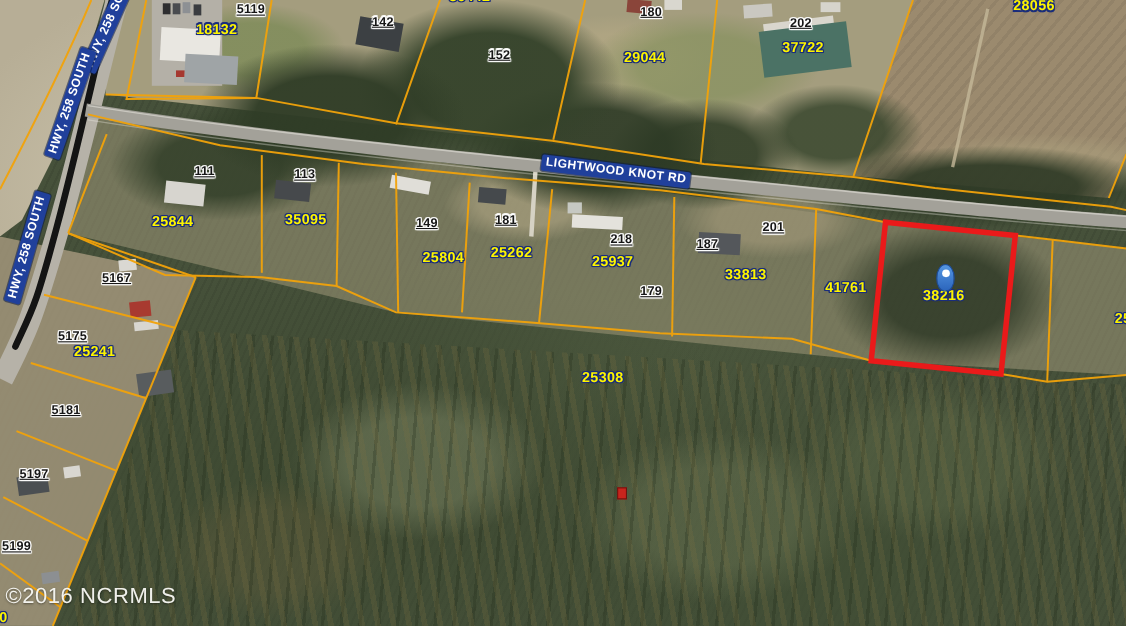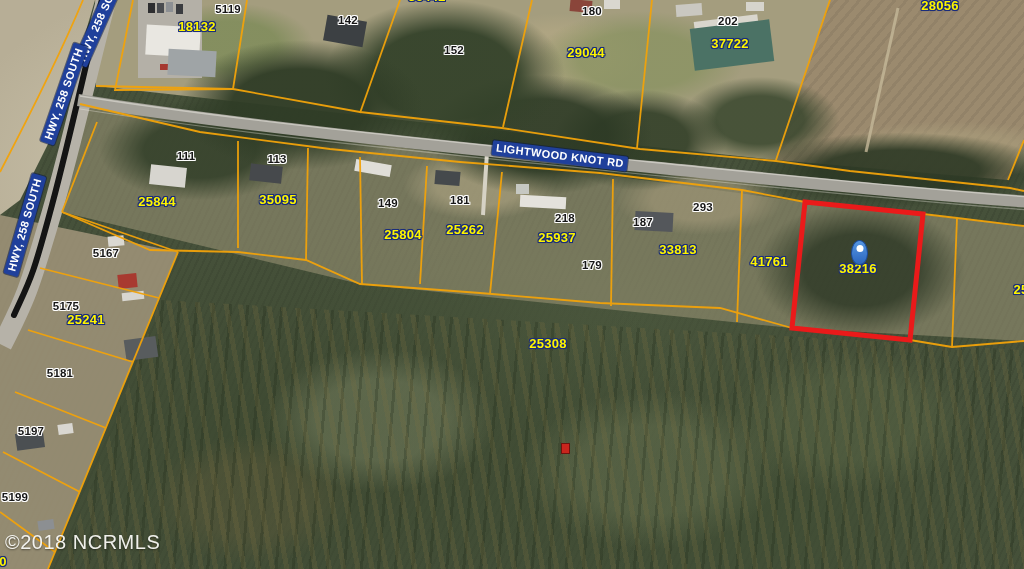--- a/index.html
+++ b/index.html
@@ -81,20 +81,21 @@
                 -1px 1px 0 #1a2d7c,0 1px 0 #1a2d7c,1px 1px 0 #1a2d7c,0 0 2px #1a2d7c;
   }
   .hn{
     position:absolute;transform:translate(-50%,-50%);
     font:bold 11.5px/1 "Liberation Sans",sans-serif;color:#161616;
     white-space:nowrap;letter-spacing:.2px;
     text-shadow:-1px -1px 0 rgba(255,255,255,.9),0 -1px 0 rgba(255,255,255,.9),
                 1px -1px 0 rgba(255,255,255,.9),-1px 0 0 rgba(255,255,255,.9),
                 1px 0 0 rgba(255,255,255,.9),-1px 1px 0 rgba(255,255,255,.9),
                 0 1px 0 rgba(255,255,255,.9),1px 1px 0 rgba(255,255,255,.9);
+    text-decoration:underline;
   }
   .road-label{
     position:absolute;transform:translate(-50%,-50%) rotate(var(--r,0deg));
     background:#20409b;color:#fff;font:bold 11px/1.2 "Liberation Sans",sans-serif;
     padding:1px 4px;border-radius:2px;white-space:nowrap;letter-spacing:.4px;
     box-shadow:0 0 0 1px rgba(10,25,70,.55);
   }
   .pin{
     position:absolute;left:851px;top:240px;width:15px;height:23px;
     background:linear-gradient(#5596e2,#2c66bd);
@@ -238,32 +239,32 @@
     <div class="hn" style="left:454px;top:51px">152</div>
     <div class="hn" style="left:592px;top:12px">180</div>
     <div class="hn" style="left:728px;top:22px">202</div>
     <div class="hn" style="left:186px;top:157px">111</div>
     <div class="hn" style="left:277px;top:160px">113</div>
     <div class="hn" style="left:388px;top:204px">149</div>
     <div class="hn" style="left:460px;top:201px">181</div>
     <div class="hn" style="left:565px;top:219px">218</div>
     <div class="hn" style="left:592px;top:266px">179</div>
     <div class="hn" style="left:643px;top:223px">187</div>
-    <div class="hn" style="left:703px;top:208px">293</div>
+    <div class="hn" style="left:703px;top:208px">201</div>
     <div class="hn" style="left:106px;top:254px">5167</div>
     <div class="hn" style="left:66px;top:307px">5175</div>
     <div class="hn" style="left:60px;top:374px">5181</div>
     <div class="hn" style="left:31px;top:432px">5197</div>
     <div class="hn" style="left:15px;top:498px">5199</div>
 
     <div class="road-label" style="left:560px;top:156px;--r:7deg">LIGHTWOOD KNOT RD</div>
     <div class="road-label" style="left:101px;top:17px;--r:-66deg">HWY, 258 SOUTH</div>
     <div class="road-label" style="left:64px;top:94px;--r:-71deg">HWY, 258 SOUTH</div>
     <div class="road-label" style="left:25px;top:225px;--r:-74deg">HWY, 258 SOUTH</div>
   </div>
 
   <div class="pin">
     <span class="pin-dot"></span>
   </div>
   <div class="red-dot"></div>
 
-  <div class="watermark">©2018 NCRMLS</div>
+  <div class="watermark">©2016 NCRMLS</div>
 </div>
 
 </body></html>

